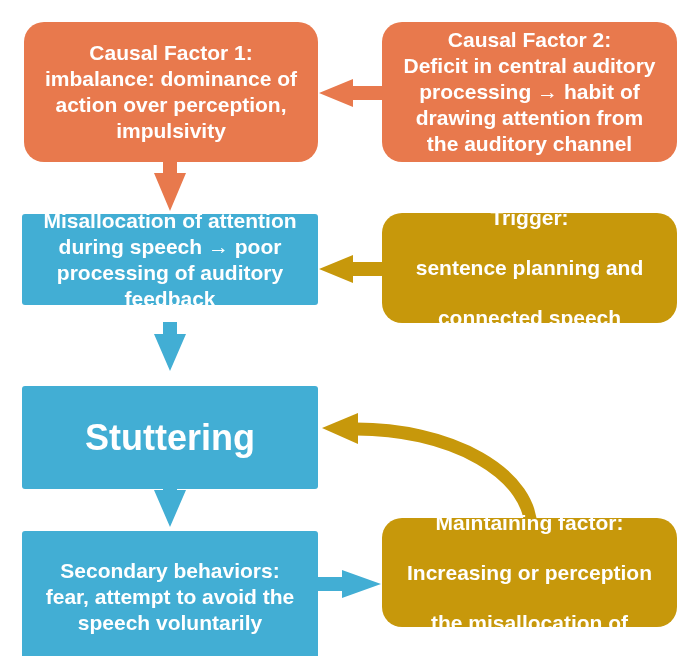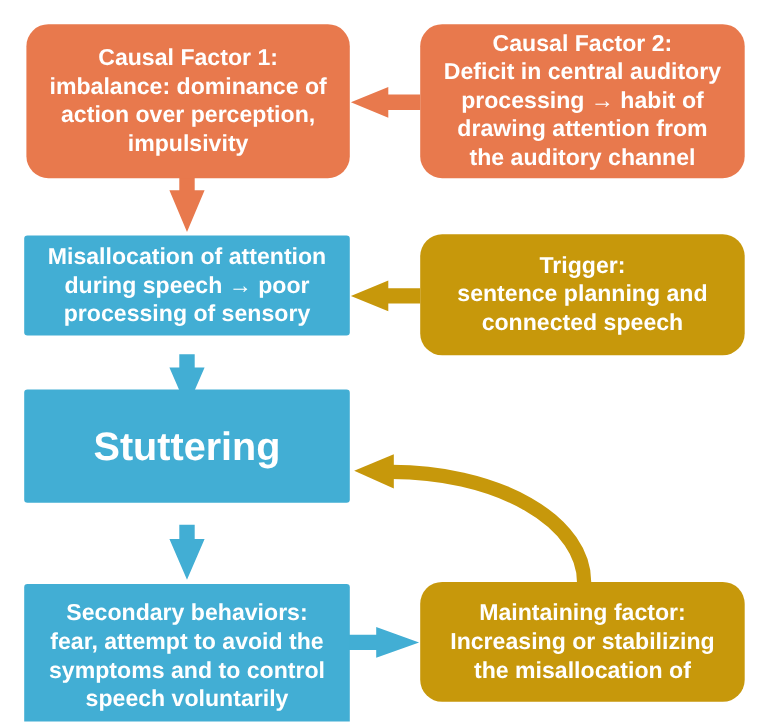--- a/index.html
+++ b/index.html
@@ -35,30 +35,30 @@
     justify-content: center; align-items: center;
     color: var(--text);
     font-weight: bold;
     font-size: 21px;
     line-height: 26px;
     text-align: center;
   }
   .box .tline { white-space: nowrap; }
   .orange { background: var(--orange); }
   .blue   { background: var(--blue); }
-  .gold   { background: var(--gold); }
+  .gold   { background: var(--gold); gap: 24px; }
   .rounded { border-radius: 20px; }
   .blue   { border-radius: 3px; }
   .b-causal1   { left: 24px;  top: 22px;  width: 294px; height: 140px; }
   .b-causal2   { left: 382px; top: 22px;  width: 295px; height: 140px; }
   .b-misalloc  { left: 22px;  top: 214px; width: 296px; height: 91px; }
   .b-trigger   { left: 382px; top: 213px; width: 295px; height: 110px; }
-  .b-stutter   { left: 22px;  top: 354px; width: 296px; height: 103px; }
+  .b-stutter   { left: 22px;  top: 386px; width: 296px; height: 103px; }
   .b-secondary { left: 22px;  top: 531px; width: 296px; height: 132px; }
-  .b-maintain  { left: 382px; top: 529px; width: 295px; height: 109px; }
+  .b-maintain  { left: 382px; top: 518px; width: 295px; height: 109px; }
   .stutter-label { font-size: 36px; line-height: 40px; white-space: nowrap; }
 </style>
 </head>
 <body>
 
 <div class="canvas">
 
   <svg class="arrow-layer" width="700" height="656" viewBox="0 0 700 656">
 
     <polygon class="a-orange" points="319,93 353,79 353,86 382,86 382,100 353,100 353,107"></polygon>
@@ -90,39 +90,39 @@
     <div class="tline">Causal Factor 2:</div>
     <div class="tline">Deficit in central auditory</div>
     <div class="tline">processing → habit of</div>
     <div class="tline">drawing attention from</div>
     <div class="tline">the auditory channel</div>
   </div>
 
   <div class="box blue b-misalloc">
     <div class="tline">Misallocation of attention</div>
     <div class="tline">during speech → poor</div>
-    <div class="tline">processing of sensory</div>
+    <div class="tline">processing of auditory</div>
+    <div class="tline">feedback</div>
   </div>
 
   <div class="box gold rounded b-trigger">
     <div class="tline">Trigger:</div>
     <div class="tline">sentence planning and</div>
     <div class="tline">connected speech</div>
   </div>
 
   <div class="box blue b-stutter">
     <div class="stutter-label">Stuttering</div>
   </div>
 
   <div class="box blue b-secondary">
     <div class="tline">Secondary behaviors:</div>
     <div class="tline">fear, attempt to avoid the</div>
-    <div class="tline">symptoms and to control</div>
     <div class="tline">speech voluntarily</div>
   </div>
 
   <div class="box gold rounded b-maintain">
     <div class="tline">Maintaining factor:</div>
-    <div class="tline">Increasing or stabilizing</div>
+    <div class="tline">Increasing or perception</div>
     <div class="tline">the misallocation of</div>
   </div>
 
 </div>
 
 </body></html>

